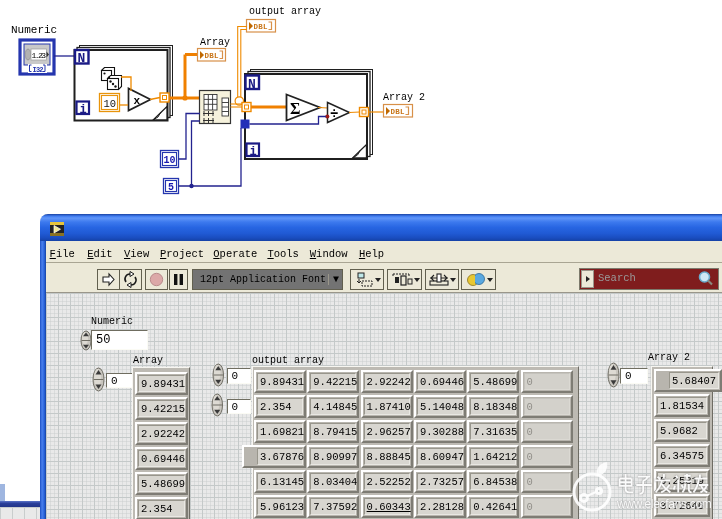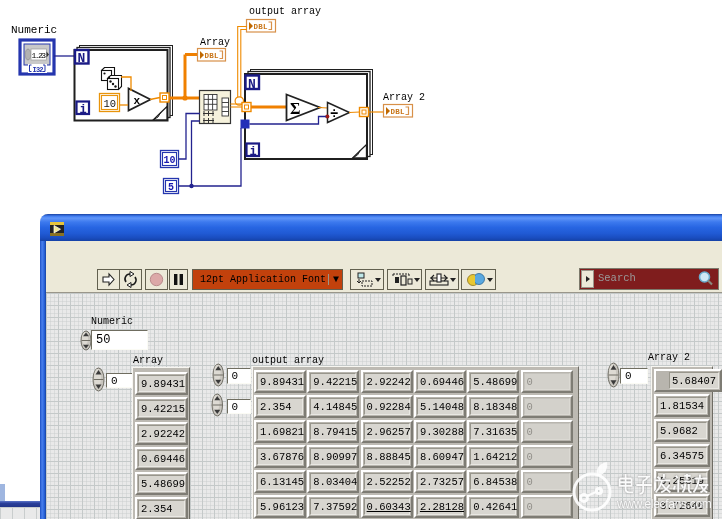--- a/index.html
+++ b/index.html
@@ -20,21 +20,21 @@
 #lborder{position:absolute;left:0;top:27px;width:6px;height:278px;
   background:linear-gradient(90deg,#1c4fc5 0%,#4a80ec 35%,#2a64dc 70%,#16429f 100%);}
 #client{position:absolute;left:6px;top:27px;width:676px;height:278px;background:#ECE9D8;}
 #menubar{position:absolute;left:0;top:0;width:676px;height:21px;background:#ECE9D8;
   border-bottom:1px solid #a9a593;}
 .mi{position:absolute;top:7px;font:10.5px "Liberation Mono",monospace;color:#000;white-space:pre;}
 #toolbar{position:absolute;left:0;top:22px;width:676px;height:29px;background:#ECE9D8;
   border-bottom:1px solid #9a968a;}
 .tbtn{position:absolute;top:6px;height:19px;border:1px solid #62604f;background:#ECE9D8;}
 #fontbox{position:absolute;left:146px;top:6px;width:149px;height:19px;border:1px solid #62604f;
-  background:#c2410c;font:10px "Liberation Mono",monospace;color:#000;}
+  background:#737373;font:10px "Liberation Mono",monospace;color:#000;}
 #searchbox{position:absolute;left:533px;top:5px;width:138px;height:20px;border:1px solid #7c7a6c;background:#7f1d1d;}
 #panel{position:absolute;left:0px;top:52px;width:676px;height:227px;overflow:hidden;
   background-color:#e9e9e9;
   background-image:
     linear-gradient(#c4c9c9 1px, transparent 1px),
     linear-gradient(90deg,#c4c9c9 1px, transparent 1px),
     linear-gradient(rgba(200,204,204,.45) 1px, transparent 1px),
     linear-gradient(90deg,rgba(200,204,204,.45) 1px, transparent 1px);
   background-size:12px 12px,12px 12px,4px 4px,4px 4px;}
 .plab{position:absolute;font:10px "Liberation Mono",monospace;color:#000;white-space:pre;}
@@ -217,20 +217,30 @@
 <div id="win">
   <div id="titlebar"></div>
   <svg class="abs" style="left:10px;top:8px" width="14" height="14" viewBox="0 0 14 14">
     <rect x="0" y="0" width="14" height="14" fill="#232323"></rect>
     <rect x="0" y="0" width="14" height="3" fill="#e7c53a"></rect>
     <rect x="0" y="11" width="14" height="3" fill="#8a7220"></rect>
     <polygon points="4,3.5 4,11 10.5,7.2" fill="#f2e890" stroke="#fff" stroke-width="0.7"></polygon>
   </svg>
   <div id="lborder"></div>
   <div id="client">
+    <div id="menubar">
+      <span class="mi" style="left:3.6px;"><u>F</u>ile</span>
+      <span class="mi" style="left:41.3px;"><u>E</u>dit</span>
+      <span class="mi" style="left:78px;"><u>V</u>iew</span>
+      <span class="mi" style="left:114px;"><u>P</u>roject</span>
+      <span class="mi" style="left:167.3px;"><u>O</u>perate</span>
+      <span class="mi" style="left:221.4px;"><u>T</u>ools</span>
+      <span class="mi" style="left:263.8px;"><u>W</u>indow</span>
+      <span class="mi" style="left:312.9px;"><u>H</u>elp</span>
+    </div>
     <div id="toolbar">
       <div class="tbtn" style="left:51px;width:21px;">
         <svg width="21" height="19" viewBox="0 0 21 19">
             <polygon points="5,7 11,7 11,4 16,9.5 11,15 11,12 5,12" fill="#fff" stroke="#222" stroke-width="1.1"></polygon>
           </svg>
       </div>
       <div class="tbtn" style="left:73px;width:21px;">
         <svg width="21" height="19" viewBox="0 0 21 19">
           <g fill="none" stroke="#1a1a1a" stroke-width="1.6">
             <path d="M6,12 a5,5 0 0 1 4,-8"></path>
@@ -389,21 +399,21 @@
         <div class="el" style="left:474.5px;top:77px;width:48px;height:19px;">
           <div class="eg">0</div>
         </div>
         <div class="el" style="left:208px;top:102px;width:48px;height:19px;">
           <div class="ei">2.354</div>
         </div>
         <div class="el" style="left:261.3px;top:102px;width:48px;height:19px;">
           <div class="ei">4.14845</div>
         </div>
         <div class="el" style="left:314.6px;top:102px;width:48px;height:19px;">
-          <div class="ei">0.92284</div>
+          <div class="ei">1.87410</div>
         </div>
         <div class="el" style="left:367.9px;top:102px;width:48px;height:19px;">
           <div class="ei">5.14048</div>
         </div>
         <div class="el" style="left:421.2px;top:102px;width:48px;height:19px;">
           <div class="ei">8.18348</div>
         </div>
         <div class="el" style="left:474.5px;top:102px;width:48px;height:19px;">
           <div class="eg">0</div>
         </div>
@@ -418,21 +428,21 @@
         </div>
         <div class="el" style="left:367.9px;top:127px;width:48px;height:19px;">
           <div class="ei">9.30288</div>
         </div>
         <div class="el" style="left:421.2px;top:127px;width:48px;height:19px;">
           <div class="ei">7.31635</div>
         </div>
         <div class="el" style="left:474.5px;top:127px;width:48px;height:19px;">
           <div class="eg">0</div>
         </div>
-        <div class="el" style="left:208px;top:152px;width:48px;height:19px;">
+        <div class="el" style="left:196px;top:152px;width:48px;height:19px;padding-left:12px;">
           <div class="ei">3.67876</div>
         </div>
         <div class="el" style="left:261.3px;top:152px;width:48px;height:19px;">
           <div class="ei">8.90997</div>
         </div>
         <div class="el" style="left:314.6px;top:152px;width:48px;height:19px;">
           <div class="ei">8.88845</div>
         </div>
         <div class="el" style="left:367.9px;top:152px;width:48px;height:19px;">
           <div class="ei">8.60947</div>
@@ -463,21 +473,21 @@
         </div>
         <div class="el" style="left:208px;top:202px;width:48px;height:19px;">
           <div class="ei">5.96123</div>
         </div>
         <div class="el" style="left:261.3px;top:202px;width:48px;height:19px;">
           <div class="ei">7.37592</div>
         </div>
         <div class="el" style="left:314.6px;top:202px;width:48px;height:19px;text-decoration:underline;">
           <div class="ei">0.60343</div>
         </div>
-        <div class="el" style="left:367.9px;top:202px;width:48px;height:19px;text-decoration:underline;">
+        <div class="el" style="left:367.9px;top:202px;width:48px;height:19px;">
           <div class="ei">2.28128</div>
         </div>
         <div class="el" style="left:421.2px;top:202px;width:48px;height:19px;">
           <div class="ei">0.42641</div>
         </div>
         <div class="el" style="left:474.5px;top:202px;width:48px;height:19px;">
           <div class="eg">0</div>
         </div>
         <div class="el" style="left:608px;top:76px;width:52px;height:19px;padding-left:12px;">
           <div class="ei">5.68407</div>

